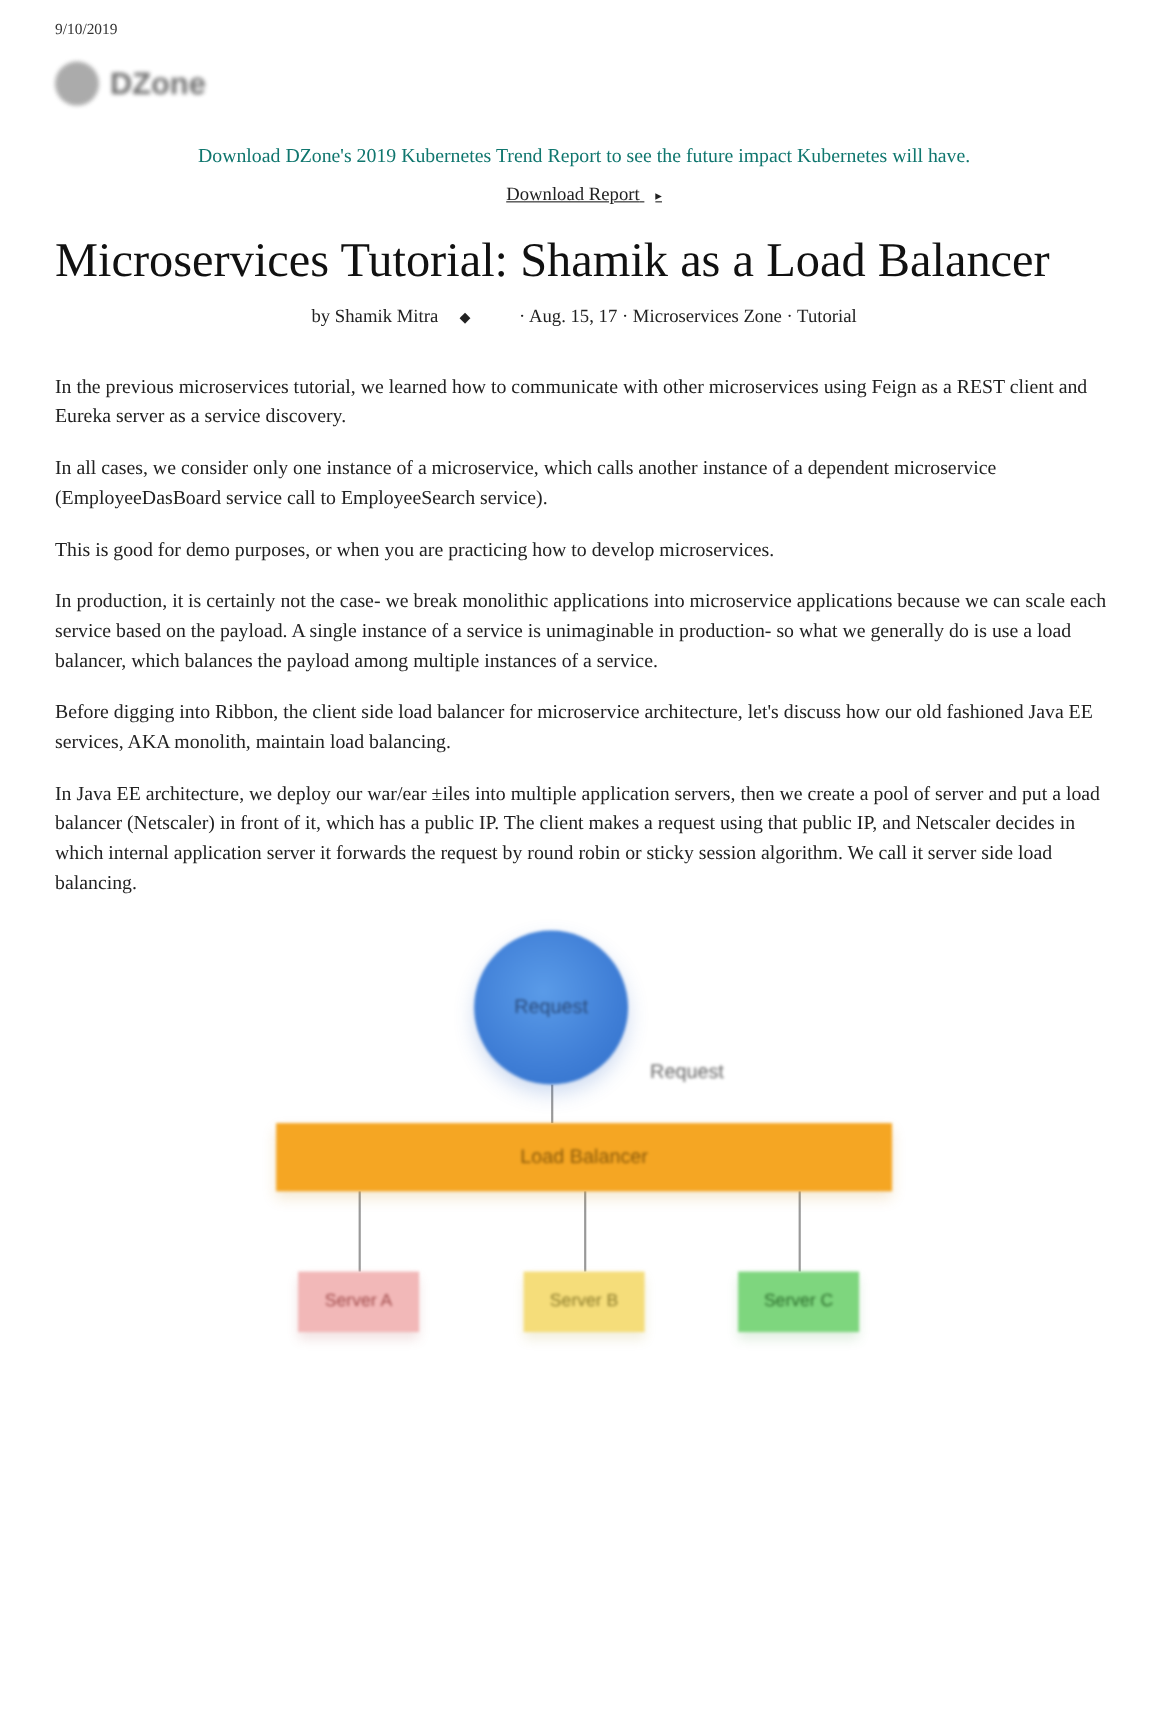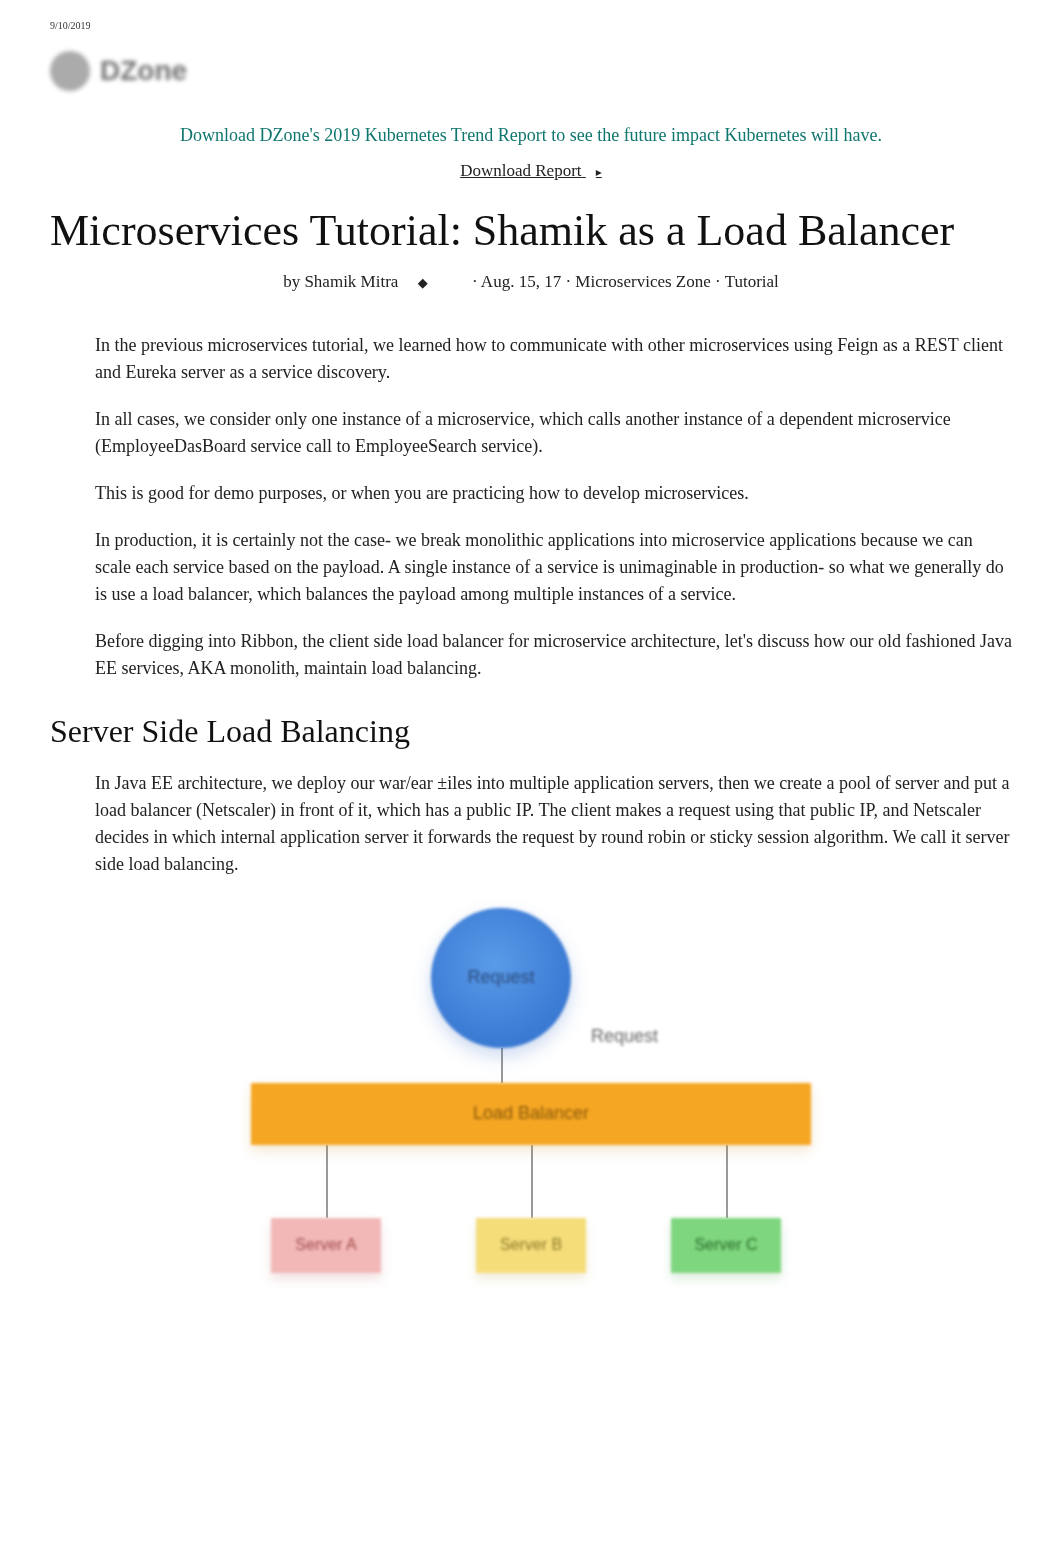--- a/index.html
+++ b/index.html
@@ -11,21 +11,21 @@
       font-family: Georgia, 'Times New Roman', serif;
       background: #ffffff;
       color: #222;
       width: 1062px;
       margin: 0 auto;
       padding: 0 50px;
     }
     .header-meta {
       display: flex;
       justify-content: space-between;
-      font-size: 10px;
+      font-size: 14px;
       padding: 20px 0 10px 0;
       color: #333;
     }
     .logo-area {
       padding: 10px 0 20px 0;
     }
     .logo {
       display: inline-flex;
       align-items: center;
       filter: blur(2px);
@@ -81,21 +81,20 @@
       margin-right: 40px;
       font-size: 13px;
     }
     .article-body {
       font-size: 18px;
       line-height: 1.5;
       color: #222;
     }
     .article-body p {
       margin-bottom: 20px;
-      margin-left: 45px;
     }
     .article-body h2 {
       font-size: 32px;
       font-weight: normal;
       margin: 25px 0 15px 0;
       color: #111;
     }
     .diagram {
       position: relative;
       width: 760px;
@@ -196,21 +195,20 @@
   <span class="mvb-icon">◆</span>
   <span> · </span><span>Aug. 15, 17</span><span> · </span><span>Microservices Zone</span><span> · </span><span>Tutorial</span>
 </div>
 
 <div class="article-body">
   <p>In the previous microservices tutorial, we learned how to communicate with other microservices using Feign as a REST client and Eureka server as a service discovery.</p>
   <p>In all cases, we consider only one instance of a microservice, which calls another instance of a dependent microservice (EmployeeDasBoard service call to EmployeeSearch service).</p>
   <p>This is good for demo purposes, or when you are practicing how to develop microservices.</p>
   <p>In production, it is certainly not the case- we break monolithic applications into microservice applications because we can scale each service based on the payload. A single instance of a service is unimaginable in production- so what we generally do is use a load balancer, which balances the payload among multiple instances of a service.</p>
   <p>Before digging into Ribbon, the client side load balancer for microservice architecture, let's discuss how our old fashioned Java EE services, AKA monolith, maintain load balancing.</p>
-  <h2>Server Side Load Balancing</h2>
   <p>In Java EE architecture, we deploy our war/ear ±iles into multiple application servers, then we create a pool of server and put a load balancer (Netscaler) in front of it, which has a public IP. The client makes a request using that public IP, and Netscaler decides in which internal application server it forwards the request by round robin or sticky session algorithm. We call it server side load balancing.</p>
 
   <div class="diagram">
     <div class="conn conn-top"></div>
     <div class="conn conn-b1"></div>
     <div class="conn conn-b2"></div>
     <div class="conn conn-b3"></div>
     <div class="request-box">Request</div>
     <div class="request-label">Request</div>
     <div class="lb-box">Load Balancer</div>

